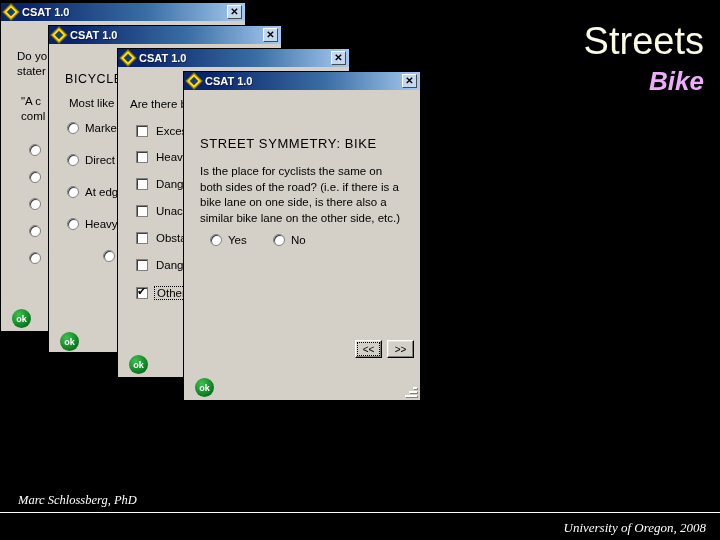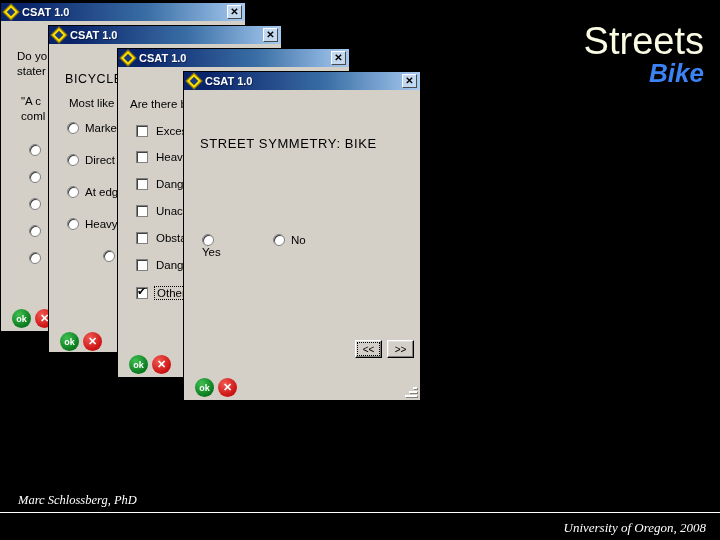--- a/index.html
+++ b/index.html
@@ -25,25 +25,25 @@
     line-height: 1.0;
   }
   .title-line {
     font-size: 38px;
     color: #fbfbe4;
     letter-spacing: 0px;
     display: block;
   }
   .subtitle-line {
     font-size: 26px;
-    color: #3b82f6;
+    color: #f0abfc;
     font-style: italic;
     font-weight: bold;
     display: block;
-    margin-top: 0;
+    margin-top: 8px;
   }
 
   
   .footer-author {
     position: absolute;
     left: 18px;
     bottom: 32px;
     color: #ffffff;
     font-family: "Liberation Serif", serif;
     font-style: italic;
@@ -199,20 +199,21 @@
     padding: 0 2px;
   }
   .focus { border: 1px dotted #000000; }
 
   
   .okx {
     position: absolute;
     display: flex;
     align-items: center;
     gap: 4px;
+    flex-direction: column;
   }
   .btn-ok, .btn-x {
     width: 19px; height: 19px;
     border-radius: 50%;
     display: flex;
     align-items: center;
     justify-content: center;
     color: #ffffff;
     font-size: 9px;
     font-weight: bold;
@@ -405,22 +406,23 @@
     <div class="titlebar">
       <span class="tb-icon">
         <span class="dia-outer"></span>
           <span class="dia-inner"></span>
       </span>
       <span class="tb-title">CSAT 1.0</span>
       <span class="tb-close">✕</span>
     </div>
     <div class="client">
       <div class="chead" style="position:absolute;left:16px;top:46px;font-size:13px;">STREET SYMMETRY: BIKE</div>
-
-      <div class="radio-row" style="position:absolute;left:18px;top:144px;flex-direction:column;">
+      <div class="ctext wrap" style="position:absolute;left:16px;top:74px;width:206px;line-height:15.5px;">Is the place for cyclists the same on both sides of the road? (i.e. if there is a bike lane on one side, is there also a similar bike lane on the other side, etc.)</div>
+
+      <div class="radio-row" style="position:absolute;left:26px;top:144px;">
         <span class="radio"></span>
         <span class="radio-label">Yes</span>
       </div>
       <div class="radio-row" style="position:absolute;left:89px;top:144px;">
         <span class="radio"></span>
         <span class="radio-label">No</span>
       </div>
 
       <div class="navbtn" style="position:absolute;left:171px;top:250px;">
         <span>&lt;&lt;</span>

